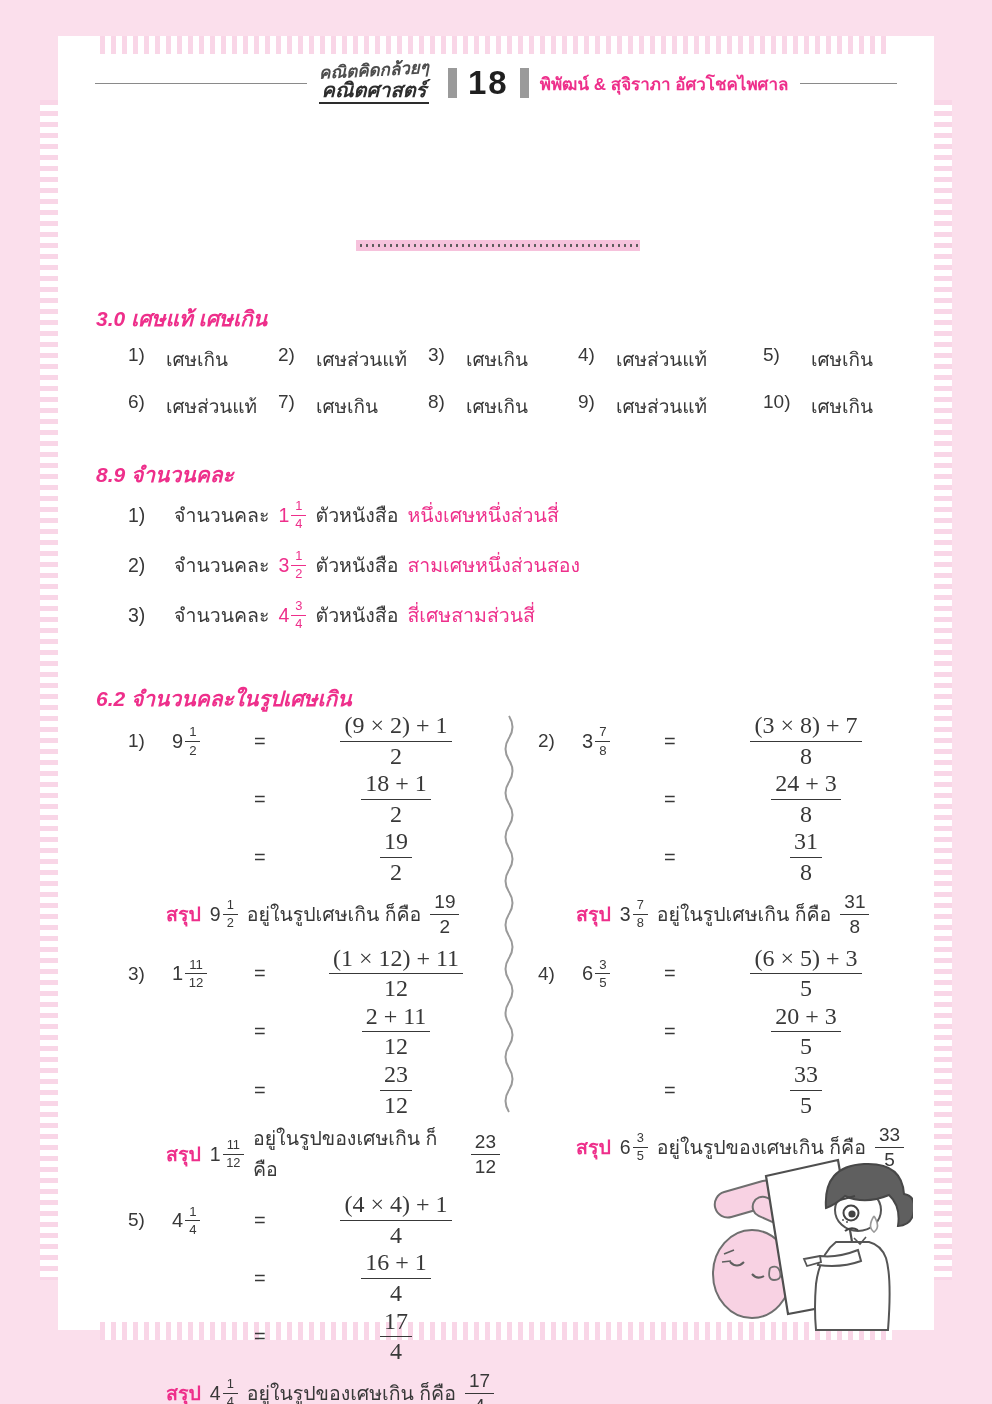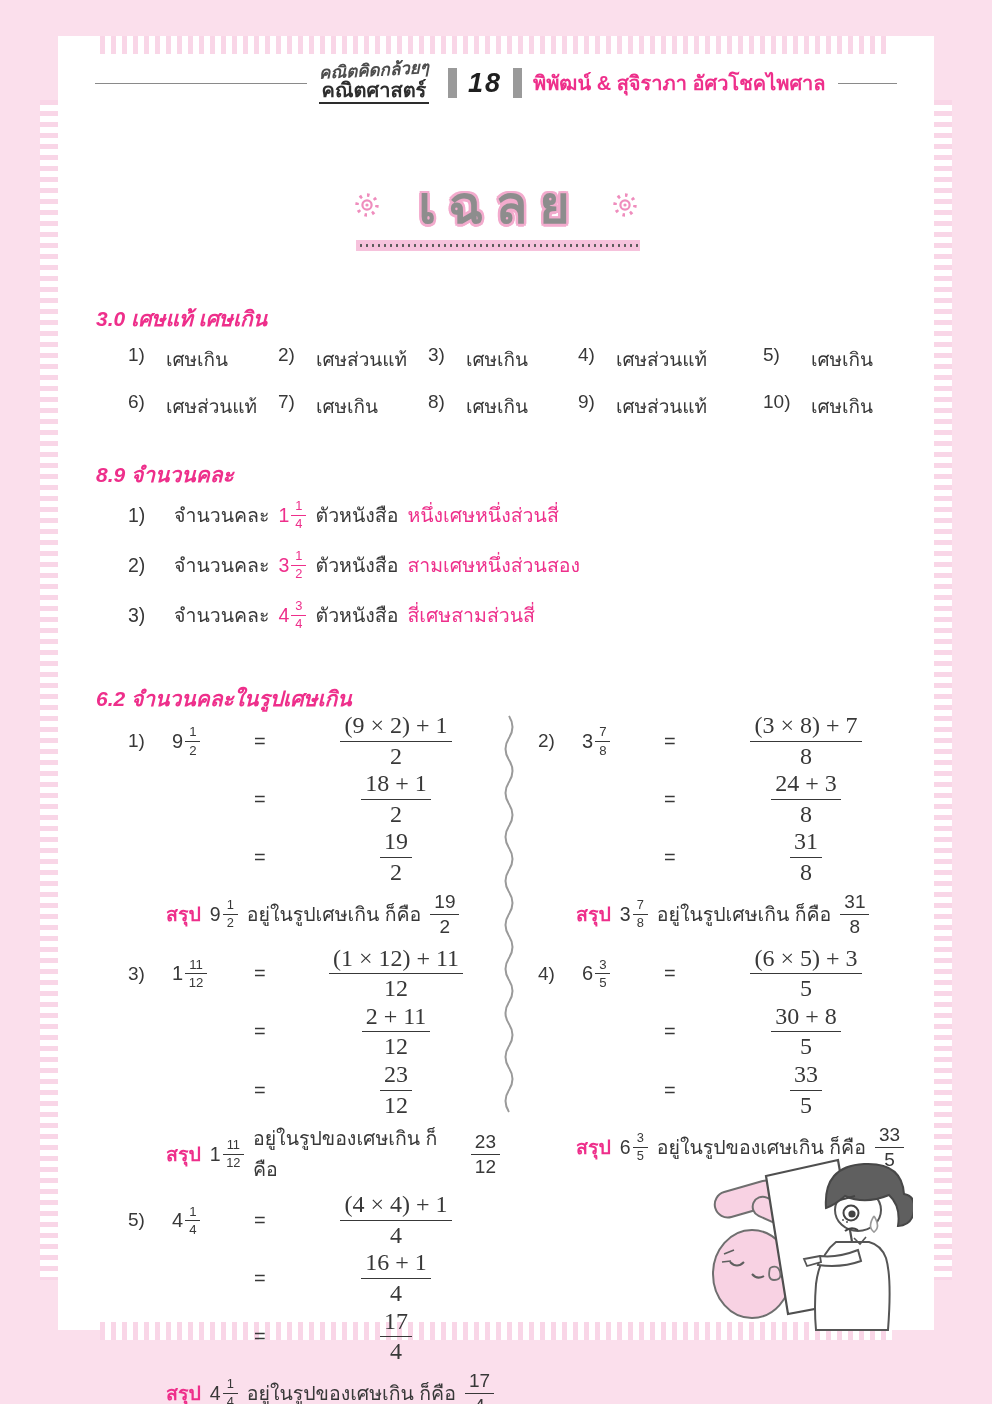--- a/index.html
+++ b/index.html
@@ -22,24 +22,24 @@
   .content{position:absolute;left:0;top:0;width:992px;height:1404px;z-index:5;}
 
   
   .header{position:absolute;left:95px;top:52px;width:802px;height:62px;
     display:flex;align-items:center;}
   .rule{border-top:1.6px solid #8a8a8a;height:0;}
   .rule.l{width:212px;}
   .rule.r{flex:1;}
   .brand{margin:0 8px 0 12px;text-align:center;line-height:1.05;}
   .brand-top{font-style:italic;font-size:17px;color:#4d4d4d;transform:rotate(-3deg);font-weight:bold;}
-  .brand-bottom{font-size:20px;font-weight:bold;color:#2d2d2d;border-bottom:2px solid #2d2d2d;padding-bottom:1px;}
+  .brand-bottom{font-size:20px;font-weight:bold;color:#2d2d2d;border-bottom:2px solid #2d2d2d;padding-bottom:1px;font-style:italic;}
   .gbar{display:inline-block;width:9px;height:30px;background:#9a9a9a;margin:0 11px;flex:0 0 auto;}
-  .pageno{font-size:27px;font-weight:bold;font-style:italic;color:#1f1f1f;letter-spacing:2px;}
-  .authors{font-size:20px;font-weight:bold;color:#ee2f8b;margin-right:12px;white-space:nowrap;}
+  .pageno{font-size:33px;font-weight:bold;color:#1f1f1f;letter-spacing:2px;}
+  .authors{font-size:17px;font-weight:bold;color:#ee2f8b;margin-right:12px;white-space:nowrap;}
 
   
   .titlerow{position:absolute;left:0;top:163px;width:992px;display:flex;justify-content:center;align-items:center;gap:30px;}
   .titletext{
     font-size:52px;font-weight:bold;color:#8d8d8d;letter-spacing:12px;padding-left:8px;
     text-shadow:-2px -2px 0 #f3abcd,2px -2px 0 #f3abcd,-2px 2px 0 #f3abcd,2px 2px 0 #f3abcd,
                 0 -2.5px 0 #f3abcd,0 2.5px 0 #f3abcd,-2.5px 0 0 #f3abcd,2.5px 0 0 #f3abcd;}
   .dotted{position:absolute;left:356px;top:240px;width:284px;height:11px;background-color:#f6c2dc;
     background-image:radial-gradient(circle,#5a5a5a 1.1px,rgba(0,0,0,0) 1.4px);
     background-size:6px 11px;background-position:2px 50%;}
@@ -104,33 +104,20 @@
       <div class="brand-top">คณิตคิดกล้วยๆ</div>
       <div class="brand-bottom">คณิตศาสตร์</div>
     </div>
     <span class="gbar"></span>
     <span class="pageno">18</span>
     <span class="gbar"></span>
     <span class="authors">พิพัฒน์ &amp; สุจิราภา อัศวโชคไพศาล</span>
     <span class="rule r"></span>
   </div>
 
-  <div class="titlerow">
-    <svg class="sun" width="26" height="26" viewBox="0 0 26 26">
-      <circle cx="13" cy="13" r="10" fill="none" stroke="#ef8dbd" stroke-width="3.4" stroke-dasharray="2.6 5.2"></circle>
-      <circle cx="13" cy="13" r="4.6" fill="none" stroke="#ef8dbd" stroke-width="2.2"></circle>
-      <circle cx="13" cy="13" r="1.6" fill="#ef8dbd"></circle>
-    </svg>
-    <span class="titletext">เฉลย</span>
-    <svg class="sun" width="26" height="26" viewBox="0 0 26 26">
-      <circle cx="13" cy="13" r="10" fill="none" stroke="#ef8dbd" stroke-width="3.4" stroke-dasharray="2.6 5.2"></circle>
-      <circle cx="13" cy="13" r="4.6" fill="none" stroke="#ef8dbd" stroke-width="2.2"></circle>
-      <circle cx="13" cy="13" r="1.6" fill="#ef8dbd"></circle>
-    </svg>
-  </div>
   <div class="dotted"></div>
 
   <div class="sech h61">3.0 เศษแท้ เศษเกิน</div>
   <div class="ansgrid">
     <span class="ano">1)</span>
     <span class="atext">เศษเกิน</span>
     <span class="ano">2)</span>
     <span class="atext">เศษส่วนแท้</span>
     <span class="ano">3)</span>
     <span class="atext">เศษเกิน</span>
@@ -428,21 +415,21 @@
         <span class="frac sf">
             <span class="fn">(6 × 5) + 3</span>
             <span class="fd">5</span>
           </span>
       </div>
       <div class="prow">
         <span class="pno"></span>
           <span></span>
         <span class="peq">=</span>
         <span class="frac sf">
-            <span class="fn">30 + 8</span>
+            <span class="fn">20 + 3</span>
             <span class="fd">5</span>
           </span>
       </div>
       <div class="prow">
         <span class="pno"></span>
           <span></span>
         <span class="peq">=</span>
         <span class="frac sf">
             <span class="fn">33</span>
             <span class="fd">5</span>

